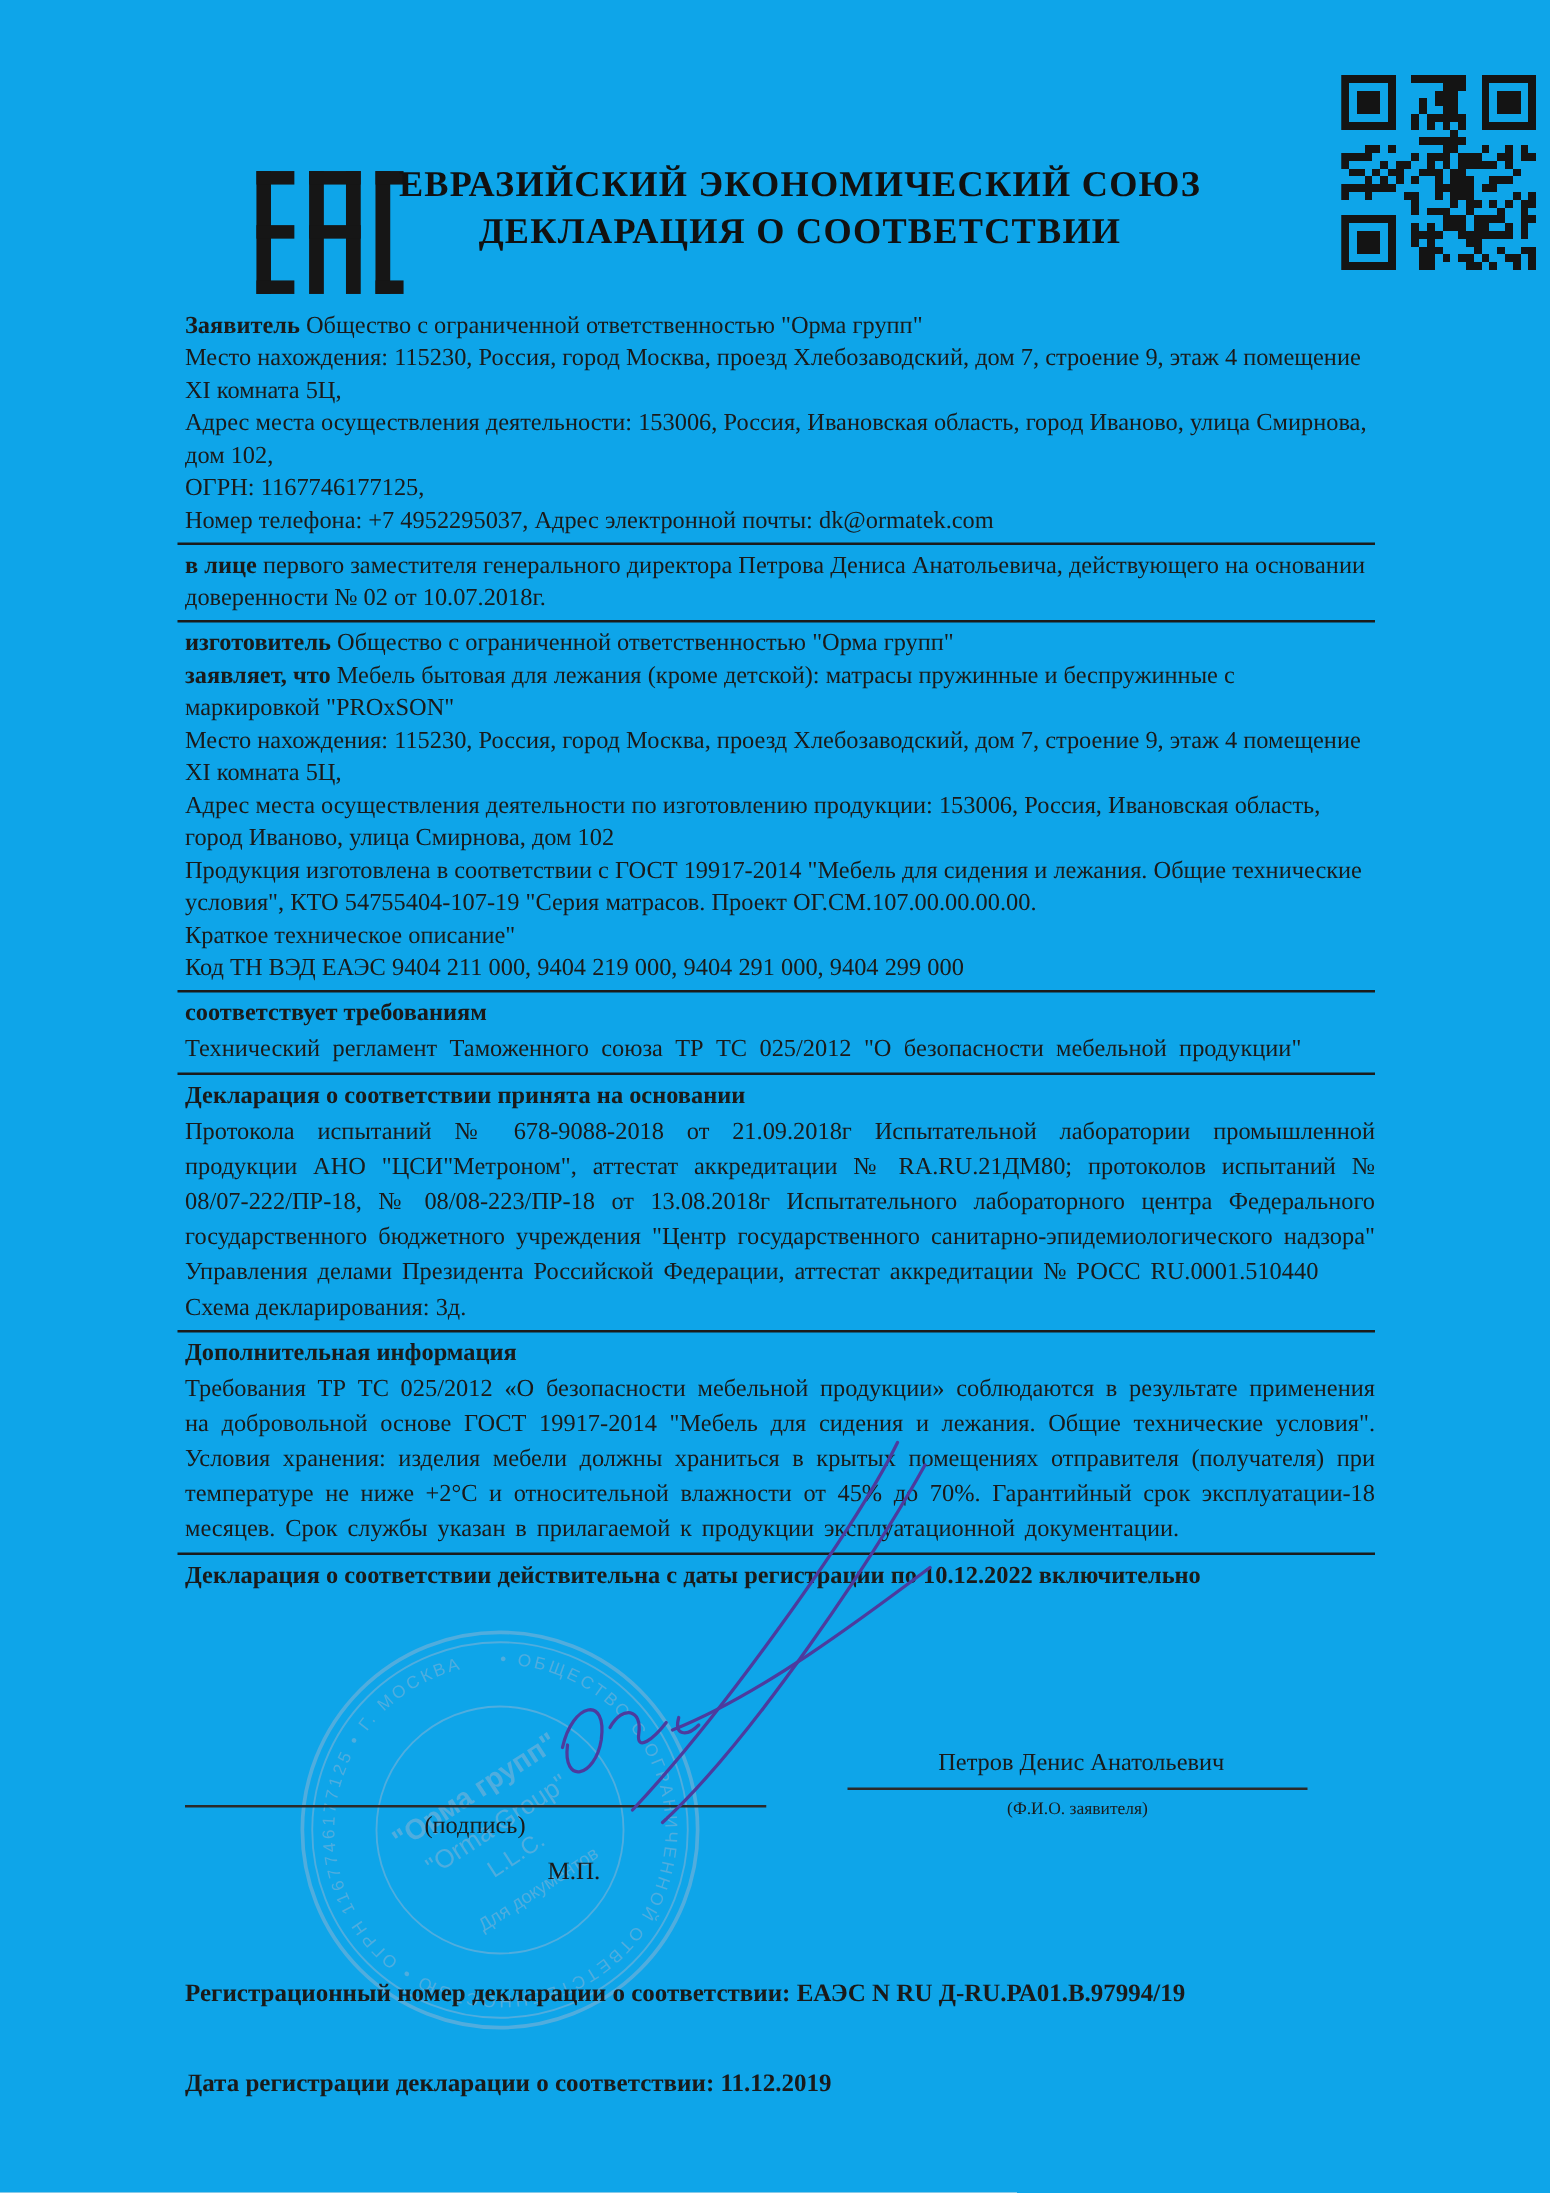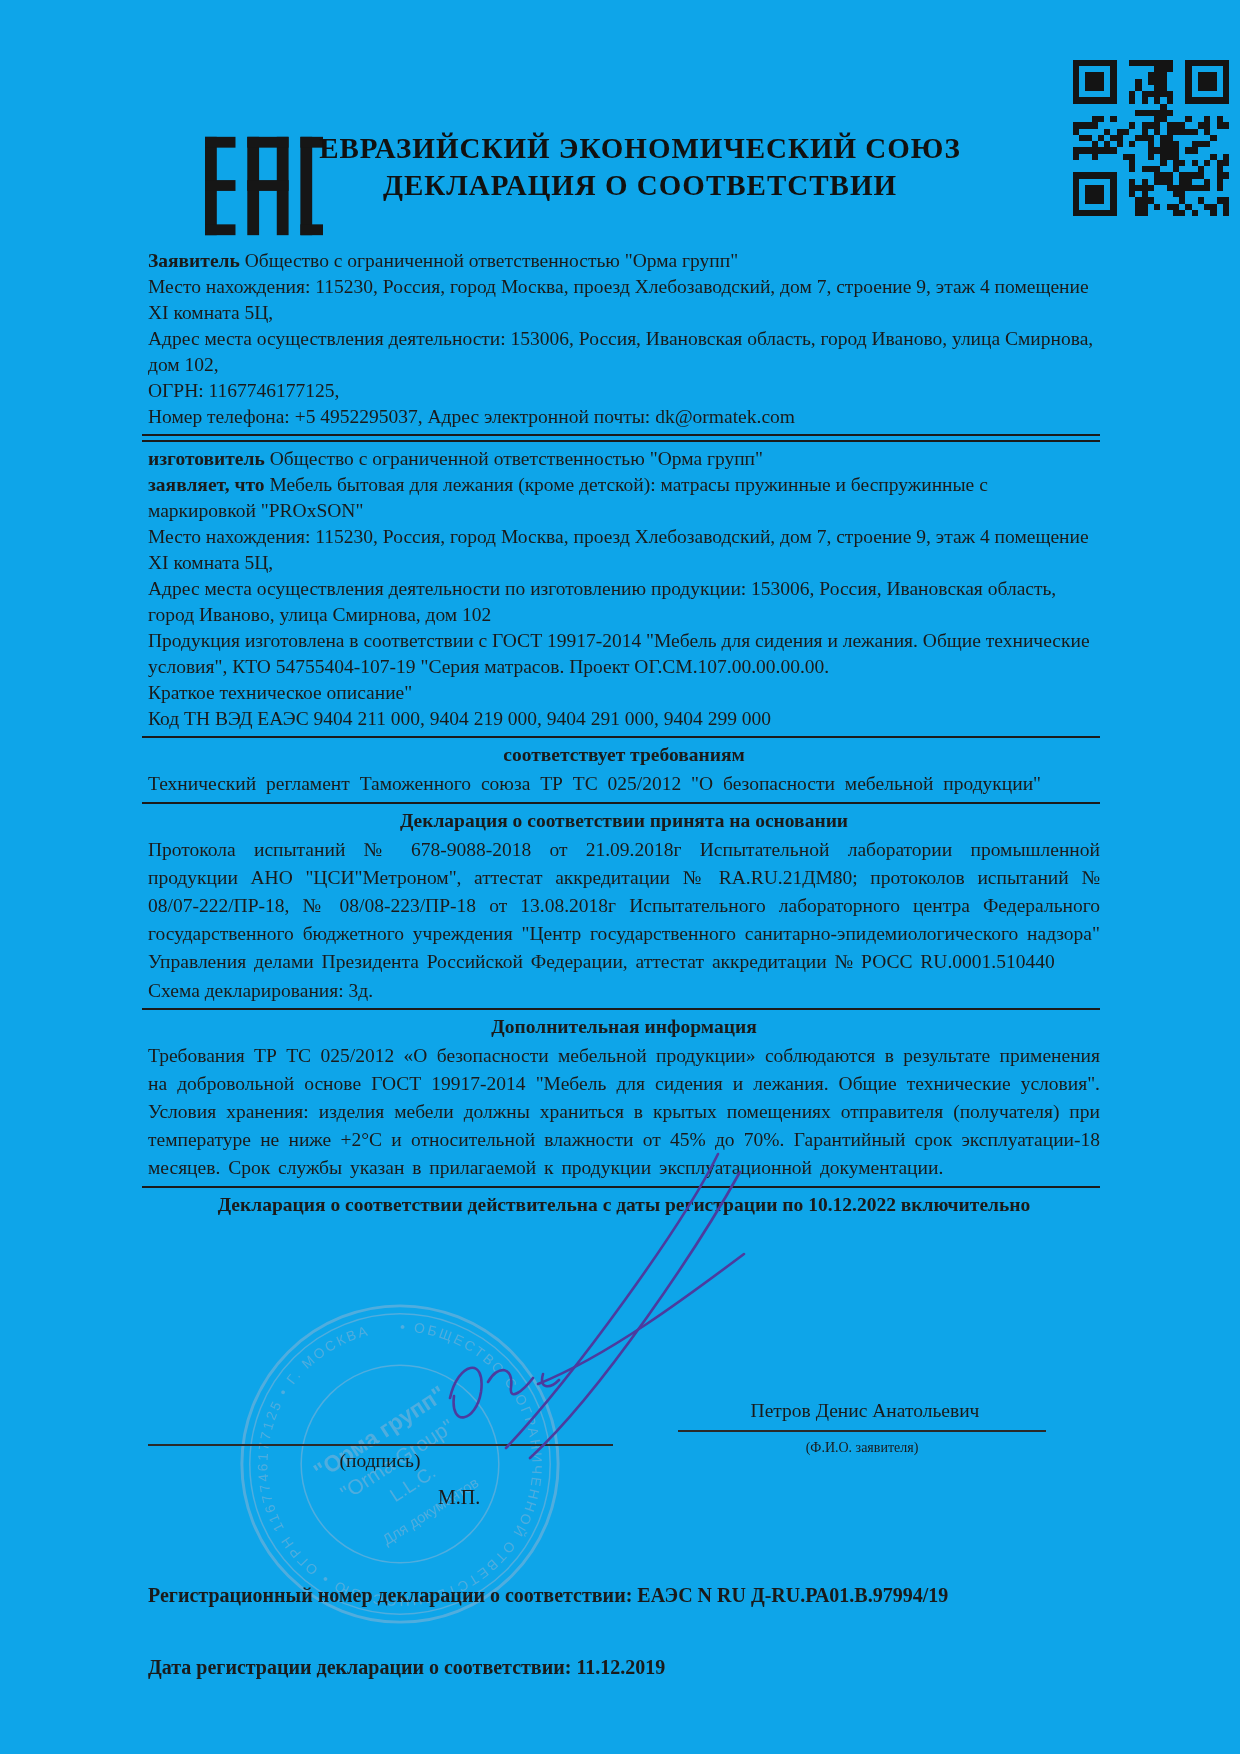--- a/index.html
+++ b/index.html
@@ -17,21 +17,21 @@
   }
   .qr{position:absolute;left:1073px;top:60px;width:156px;height:156px;}
   .qr svg{width:100%;height:100%;shape-rendering:crispEdges;}
 
   
   .doc-body{position:absolute;left:148px;top:248px;width:952px;z-index:2;}
   .row{margin:0;font-size:19.5px;line-height:26px;}
   .para{margin:2px 0;font-size:19.5px;line-height:28px;text-align:justify;}
   .wide{word-spacing:5px;}
   .midwide{word-spacing:3px;}
-  .bold{font-weight:bold;text-align:center;}
+  .bold{font-weight:bold;}
   .rule{border:0;border-top:2px solid #1b1b1b;margin:4px 0 4px -6px;width:958px;height:0;}
 
   
   .sig-line{position:absolute;border-top:2px solid #2a2a2a;z-index:2;}
   .sig-line-left{left:148px;top:1444px;width:465px;}
   .sig-line-right{left:678px;top:1430px;width:368px;}
   .sig-caption{position:absolute;left:260px;top:1450px;width:240px;text-align:center;font-size:19.5px;z-index:2;}
   .fio-name{position:absolute;left:690px;top:1400px;width:350px;text-align:center;font-size:19.5px;z-index:2;}
   .fio-caption{position:absolute;left:678px;top:1440px;width:368px;text-align:center;font-size:14px;z-index:2;}
   .mp{position:absolute;left:438px;top:1486px;font-size:20px;z-index:2;}
@@ -272,24 +272,25 @@
         <rect x="2" y="20" width="3" height="3"></rect>
       </svg>
   </div>
 
   <div class="doc-body">
 
     <p class="row"><b>Заявитель</b> <span>Общество с ограниченной ответственностью "Орма групп"</span></p>
     <p class="row">Место нахождения: 115230, Россия, город Москва, проезд Хлебозаводский, дом 7, строение 9, этаж 4 помещение XI комната 5Ц,</p>
     <p class="row">Адрес места осуществления деятельности: 153006, Россия, Ивановская область, город Иваново, улица Смирнова, дом 102,</p>
     <p class="row">ОГРН: 1167746177125,</p>
-    <p class="row">Номер телефона: +5 4952295037, Адрес электронной почты: dk@ormatek.com</p>
-
-    <div class="rule"></div>
-
+    <p class="row">Номер телефона: +7 4952295037, Адрес электронной почты: dk@ormatek.com</p>
+
+    <div class="rule"></div>
+
+    <p class="row"><b>в лице</b> <span>первого заместителя генерального директора Петрова Дениса Анатольевича, действующего на основании доверенности № 02 от 10.07.2018г.</span></p>
 
     <div class="rule"></div>
 
     <p class="row"><b>изготовитель</b> <span>Общество с ограниченной ответственностью "Орма групп"</span></p>
     <p class="row"><b>заявляет, что</b> <span>Мебель бытовая для лежания (кроме детской): матрасы пружинные и беспружинные с маркировкой "PROxSON"</span></p>
     <p class="row">Место нахождения: 115230, Россия, город Москва, проезд Хлебозаводский, дом 7, строение 9, этаж 4 помещение XI комната 5Ц,</p>
     <p class="row">Адрес места осуществления деятельности по изготовлению продукции: 153006, Россия, Ивановская область, город Иваново, улица Смирнова, дом 102</p>
     <p class="row">Продукция изготовлена в соответствии с ГОСТ 19917-2014 "Мебель для сидения и лежания. Общие технические условия", КТО 54755404-107-19 "Серия матрасов. Проект ОГ.СМ.107.00.00.00.00.</p>
     <p class="row">Краткое техническое описание"</p>
     <p class="row">Код ТН ВЭД ЕАЭС 9404 211 000, 9404 219 000, 9404 291 000, 9404 299 000</p>

